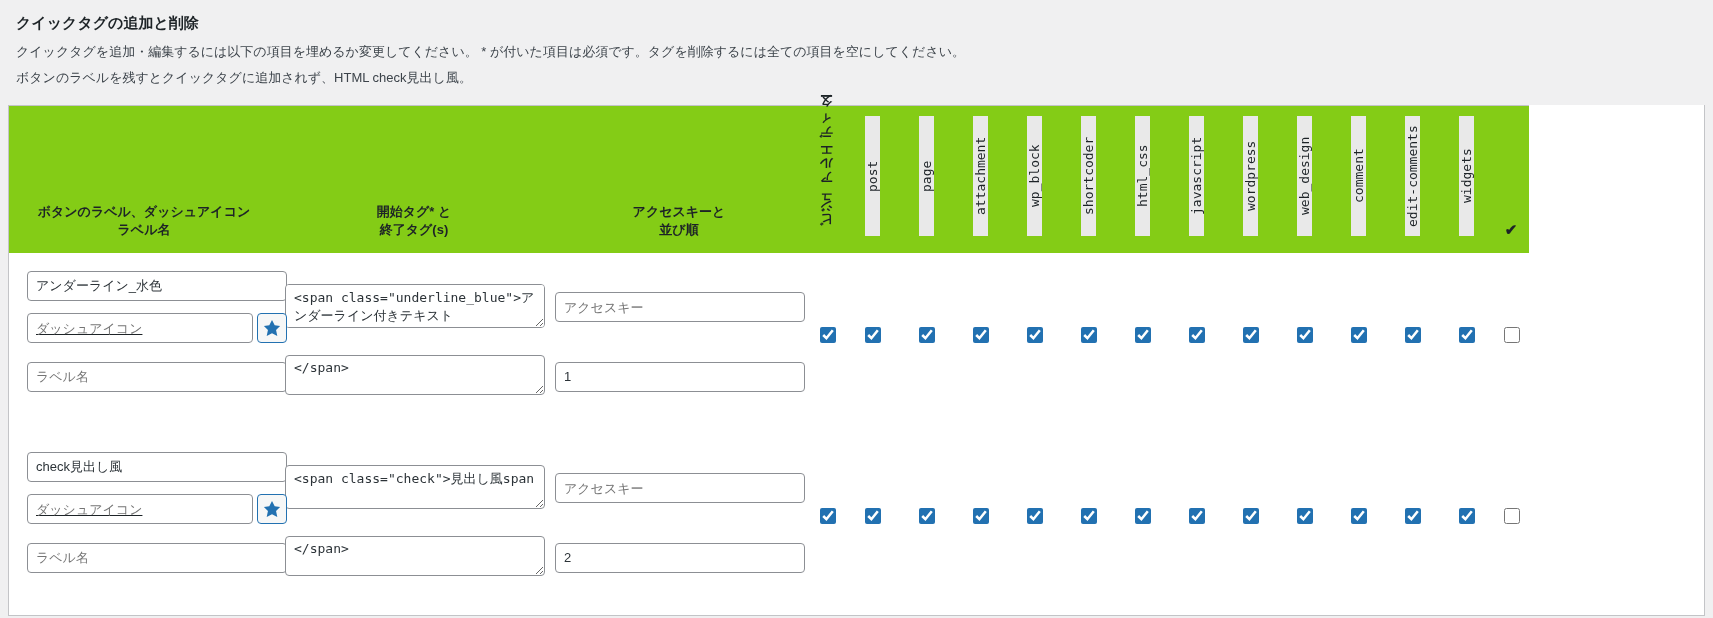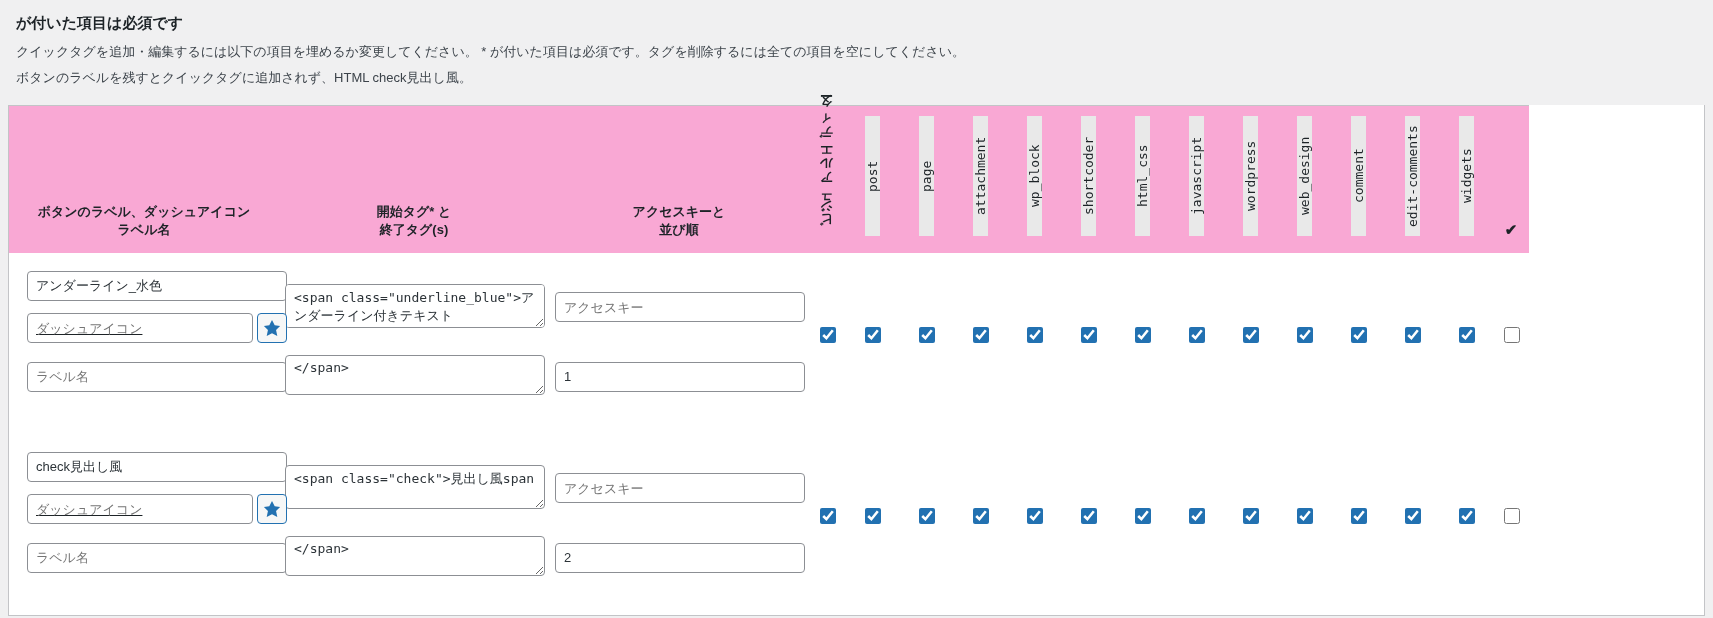--- a/index.html
+++ b/index.html
@@ -33,21 +33,21 @@
     width: 100%;
     border-collapse: collapse;
     table-layout: fixed;
   }
   thead th {
     font-weight: 600;
     font-size: 13px;
     padding: 10px 6px 14px 6px;
     vertical-align: bottom;
     border-top: 1px solid #c3c4c7;
-    background: #f9a8d4;
+    background: #84cc16;
   }
   thead th.col-label { width: 270px; text-align: center; }
   thead th.col-tags  { width: 270px; }
   thead th.col-access{ width: 260px; text-align: center; }
   thead th.col-ve    { width: 36px; }
   thead th.col-pt    { width: 54px; }
   thead th.col-all   { width: 36px; text-align:center;}
   .vertical {
     writing-mode: vertical-rl;
     text-orientation: mixed;
@@ -120,21 +120,21 @@
   }
   .col-all-head { font-size: 15px; }
   .label-set { width:260px;text-decoration:underline; }
   .tag-set   { width:260px; }
   .access-set{ width:250px; }
   .cell-pad-left { padding-left: 18px !important; }
 </style>
 </head>
 <body>
 
-<div class="page-title">が付いた項目は必須です</div>
+<div class="page-title">クイックタグの追加と削除</div>
 <div class="description">クイックタグを追加・編集するには以下の項目を埋めるか変更してください。 * が付いた項目は必須です。タグを削除するには全ての項目を空にしてください。</div>
 <div class="description">ボタンのラベルを残すとクイックタグに追加されず、HTML check見出し風。</div>
 
 <div class="table-wrap">
 <table>
   <thead>
     <tr>
       <th class="col-label"><span style="white-space:pre-line;">ボタンのラベル、ダッシュアイコン
 ラベル名</span></th>
       <th class="col-tags"><span style="white-space:pre-line;">開始タグ* と

